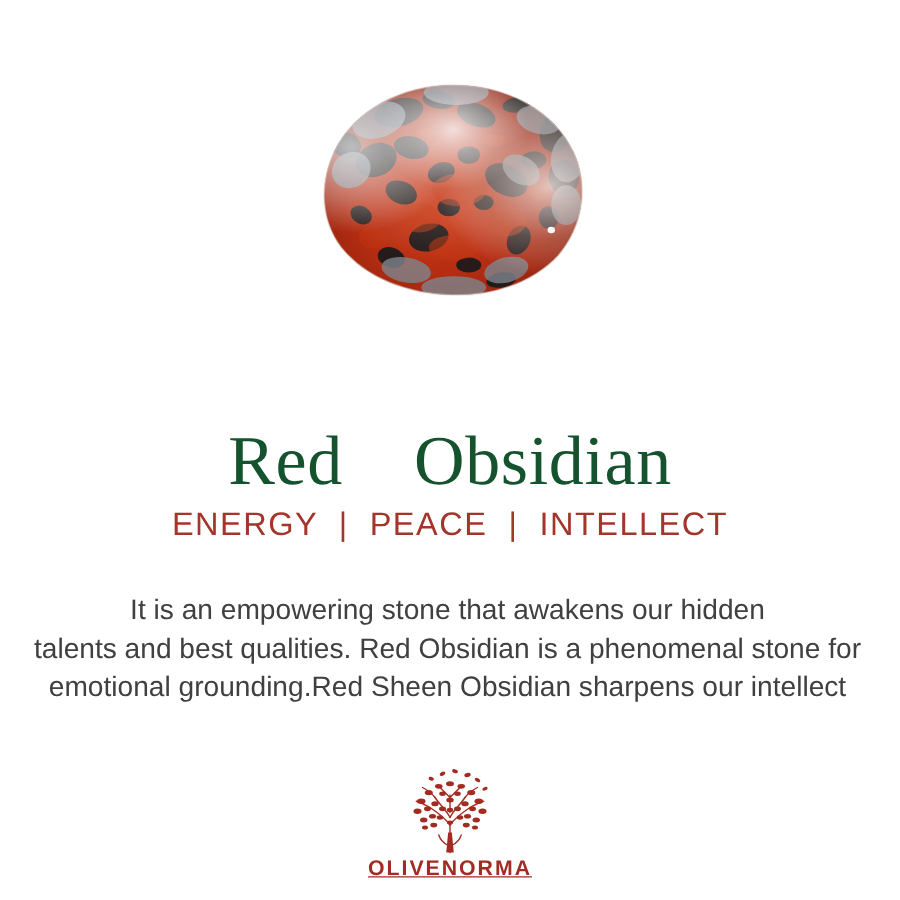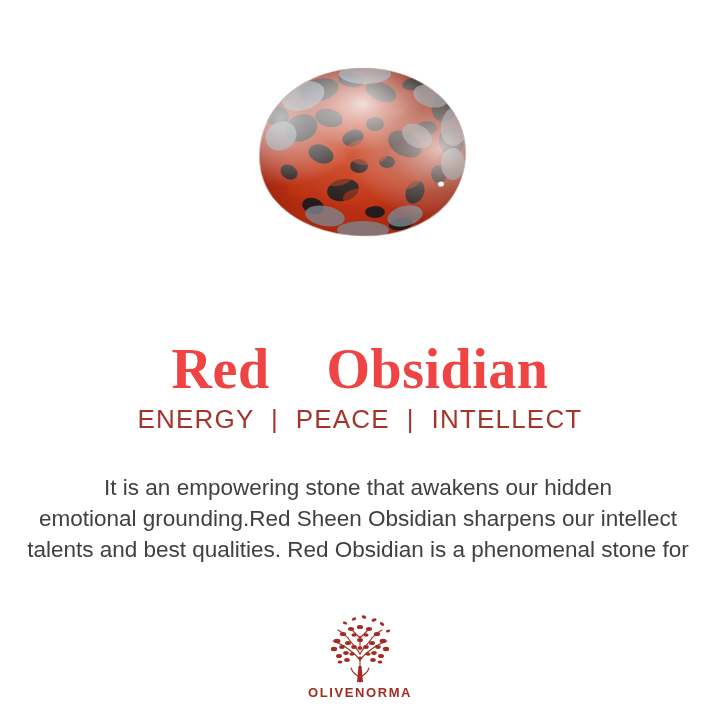--- a/index.html
+++ b/index.html
@@ -40,24 +40,24 @@
   }
 
   
   .title {
     position: absolute;
     top: 300px;
     left: 0;
     width: 720px;
     text-align: center;
     font-family: "Liberation Serif", "DejaVu Serif", serif;
-    font-weight: 700;
+    font-weight: 400;
     font-size: 56px;
     line-height: 62px;
-    color: #ef4444;
+    color: #14532d;
     letter-spacing: 0.5px;
     word-spacing: 14px;
     white-space: pre;
   }
 
   
   .subtitle {
     position: absolute;
     top: 404px;
     left: 0;
@@ -101,24 +101,25 @@
   }
   .logo-mark {
     display: block;
     width: 84px;
     height: 70px;
   }
   .logo-word {
     margin-top: 1px;
     font-family: "Liberation Sans", sans-serif;
     font-weight: 700;
-    font-size: 13px;
+    font-size: 17px;
     letter-spacing: 1.6px;
     color: #a32b21;
     white-space: pre;
+    text-decoration: underline;
   }
 </style>
 </head>
 <body>
 
 <div class="page">
 
   <div class="stone-wrap">
     <svg class="stone-svg" viewBox="0 0 216 172" xmlns="http://www.w3.org/2000/svg">
       <defs>
@@ -222,22 +223,22 @@
                C 28 22, 66 2, 108 2 Z" fill="none" stroke="#d8cfcb" stroke-width="1.2" opacity="0.55"></path>
     </svg>
   </div>
 
   <h1 class="title">Red  Obsidian</h1>
 
   <div class="subtitle">ENERGY  |  PEACE  |  INTELLECT</div>
 
   <div class="body-copy">
     <span class="line">It is an empowering stone that awakens our hidden</span>
+    <span class="line">talents and best qualities. Red Obsidian is a phenomenal stone for</span>
     <span class="line">emotional grounding.Red Sheen Obsidian sharpens our intellect</span>
-    <span class="line">talents and best qualities. Red Obsidian is a phenomenal stone for</span>
   </div>
 
   <div class="logo">
     <svg class="logo-mark" viewBox="0 0 84 70" xmlns="http://www.w3.org/2000/svg">
       <g stroke="#a32b21" stroke-width="1.1" fill="none" stroke-linecap="round">
         <path d="M42 68 L42 44"></path>
         <path d="M42 46 C 38 40, 32 36, 26 32"></path>
         <path d="M42 46 C 46 40, 52 36, 58 32"></path>
         <path d="M42 40 C 39 34, 34 30, 30 24"></path>
         <path d="M42 40 C 45 34, 50 30, 54 24"></path>

